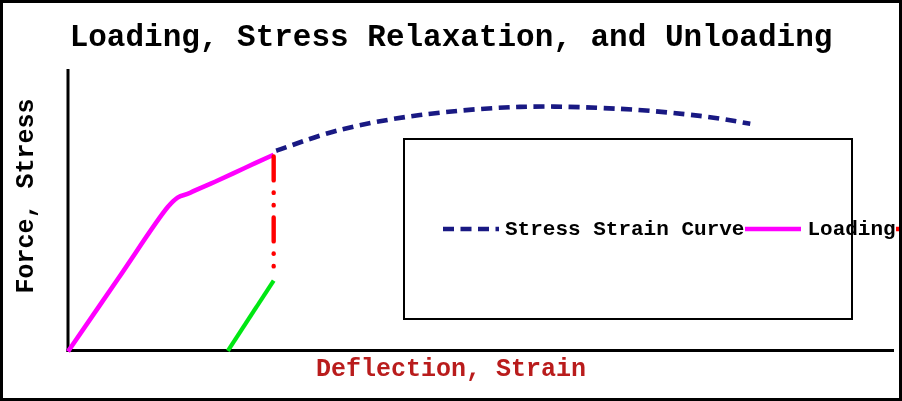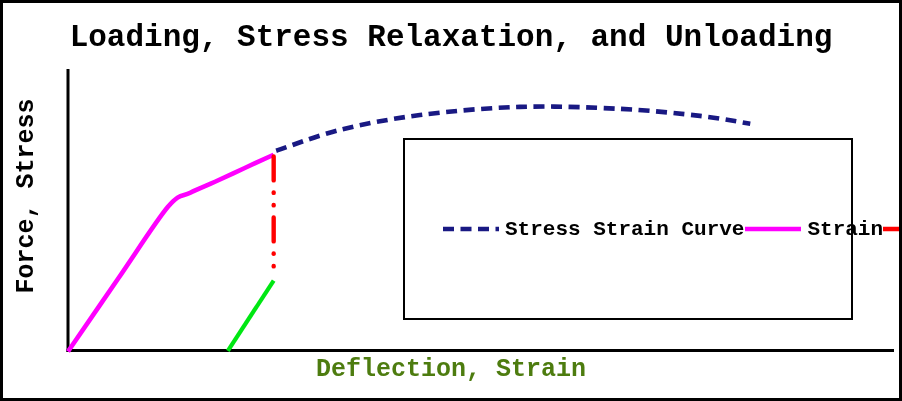--- a/index.html
+++ b/index.html
@@ -26,21 +26,21 @@
     position:absolute;
     left:26px;top:196px;
     transform:translate(-50%,-50%) rotate(-90deg);
     font-size:25px;font-weight:700;color:#000;
     white-space:nowrap;
   }
   .x-label{
     position:absolute;
     top:355px;left:0;width:100%;
     text-align:center;
-    font-size:25px;font-weight:700;color:#4d7c0f;
+    font-size:25px;font-weight:700;color:#b91c1c;
     white-space:nowrap;
   }
   svg.plot{
     position:absolute;inset:0;
   }
   .legend{
     position:absolute;
     left:403px;top:138px;
     width:450px;height:182px;
     box-sizing:border-box;
@@ -85,21 +85,21 @@
     <div class="lrow">
       <svg class="swatch" width="58" height="12" viewBox="0 0 58 12">
           <line x1="1" y1="6" x2="57" y2="6" stroke-width="4.6" stroke="#191983" stroke-dasharray="11 6.5"></line>
         </svg>
       <span class="ltext">Stress Strain Curve</span>
     </div>
     <div class="lrow">
       <svg class="swatch" width="58" height="12" viewBox="0 0 58 12">
           <line x1="1" y1="6" x2="57" y2="6" stroke-width="4.6" stroke="#ff00ff"></line>
         </svg>
-      <span class="ltext">Strain</span>
+      <span class="ltext">Loading</span>
     </div>
     <div class="lrow">
       <svg class="swatch" width="58" height="12" viewBox="0 0 58 12">
           <line x1="1" y1="6" x2="57" y2="6" stroke-width="4.6" stroke="#ff0000" stroke-dasharray="26 13 0.5 100" stroke-linecap="round"></line>
         </svg>
     </div>
   </div>
 
   <div class="outer-frame"></div>
 </div>

